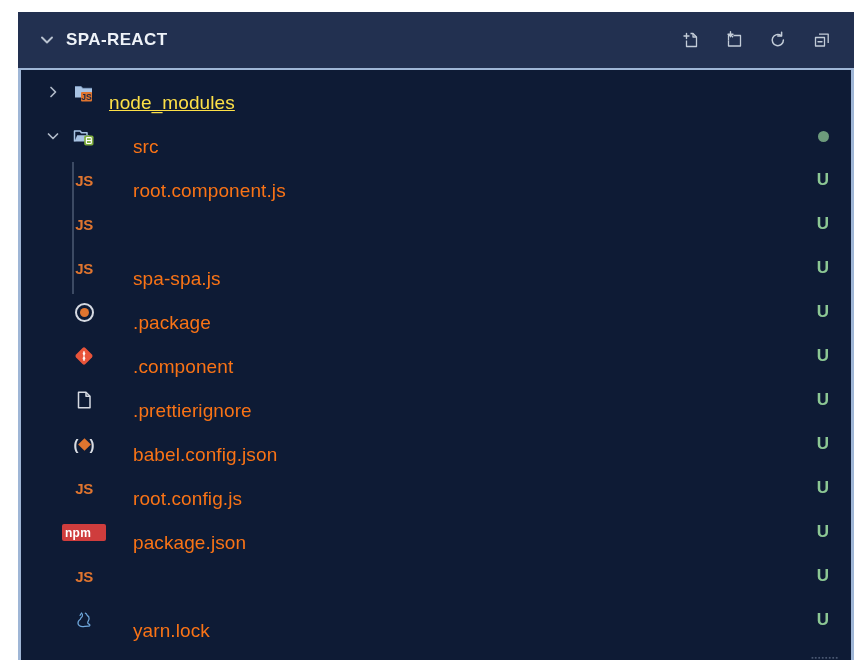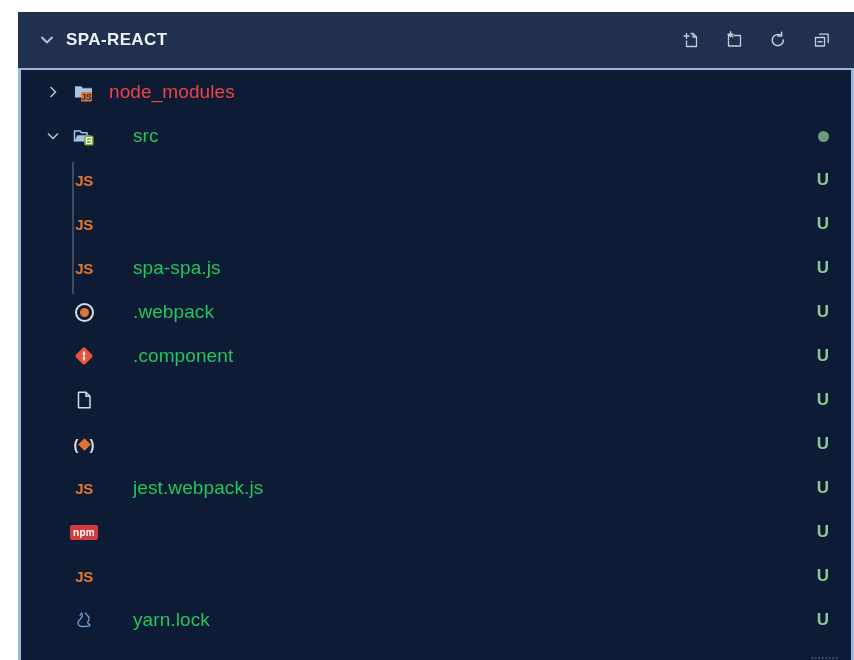--- a/index.html
+++ b/index.html
@@ -82,21 +82,21 @@
     border-right: 3px solid #9fb6d6;
     border-bottom: 3px solid #9fb6d6;
     box-sizing: border-box;
     overflow: hidden;
   }
 
   .row {
     position: relative;
     height: 44px;
     display: flex;
-    align-items: center;
+    align-items: flex-end;
     box-sizing: border-box;
     cursor: pointer;
   }
   .twisty {
     width: 28px;
     height: 44px;
     display: flex;
     align-items: center;
     justify-content: center;
     color: #b0bac8;
@@ -111,22 +111,22 @@
     align-items: center;
     justify-content: center;
     flex: 0 0 auto;
   }
   .label {
     font-size: 19px;
     white-space: nowrap;
     margin-left: 8px;
     letter-spacing: 0.1px;
   }
-  .label.green   { color: #22c55e; margin-left: 32px; }
-  .label.gray    { color: #ef4444; }
+  .label.green   { color: #f97316; margin-left: 32px; }
+  .label.gray    { color: #fde047; text-decoration: underline; }
 
   .status {
     position: absolute;
     right: 22px;
     top: 0;
     height: 44px;
     display: flex;
     align-items: center;
     font-size: 17px;
     font-weight: bold;
@@ -156,25 +156,25 @@
     font-size: 15px;
     font-weight: bold;
     color: #e0752f;
     font-family: "Liberation Sans", sans-serif;
     letter-spacing: -0.5px;
   }
 
   .npm-badge {
     background: #cf3d3d;
     color: #ffffff;
-    font-size: 10px;
+    font-size: 12px;
     font-weight: bold;
     font-family: "Liberation Sans", sans-serif;
     line-height: 1;
-    padding: 3px 3px 2px 3px;
+    padding: 3px 15px 2px 3px;
     border-radius: 2px;
     letter-spacing: 0.3px;
   }
 
   .brace-icon {
     display: flex;
     align-items: center;
     color: #d9dde4;
     font-size: 15px;
     font-weight: bold;
@@ -305,20 +305,21 @@
       <span class="label green">src</span>
       <span class="status">
         <span class="status-dot"></span>
       </span>
     </div>
 
     <div class="row depth1">
       <span class="icon-cell">
         <span class="js-badge">JS</span>
       </span>
+      <span class="label green">root.component.js</span>
       <span class="status">U</span>
     </div>
 
     <div class="row depth1">
       <span class="icon-cell">
         <span class="js-badge">JS</span>
       </span>
       <span class="status">U</span>
     </div>
 
@@ -330,21 +331,21 @@
       <span class="status">U</span>
     </div>
 
     <div class="row depth0">
       <span class="twisty spacer"></span>
       <span class="icon-cell">
         <span class="eslint-icon">
             <i></i>
           </span>
       </span>
-      <span class="label green">.webpack</span>
+      <span class="label green">.package</span>
       <span class="status">U</span>
     </div>
 
     <div class="row depth0">
       <span class="twisty spacer"></span>
       <span class="icon-cell">
         <svg width="22" height="22" viewBox="0 0 22 22" aria-hidden="true">
           <rect x="4.4" y="4.4" width="13.2" height="13.2" rx="2" transform="rotate(45 11 11)" fill="#e8543a"></rect>
           <path d="M11 6.6 V15.4" stroke="#ffffff" stroke-width="1.3" stroke-linecap="round" opacity="0.85"></path>
           <circle cx="11" cy="8.6" r="1.3" fill="#ffffff" opacity="0.9"></circle>
@@ -356,49 +357,52 @@
     </div>
 
     <div class="row depth0">
       <span class="twisty spacer"></span>
       <span class="icon-cell">
         <svg width="22" height="22" viewBox="0 0 22 22" fill="none" aria-hidden="true">
           <path d="M5.5 3.2 H13 L17 7.2 V18.8 H5.5 z" stroke="#d6dae2" stroke-width="1.5" stroke-linejoin="round"></path>
           <path d="M13 3.2 V7.2 H17" stroke="#d6dae2" stroke-width="1.5" stroke-linejoin="round"></path>
         </svg>
       </span>
+      <span class="label green">.prettierignore</span>
       <span class="status">U</span>
     </div>
 
     <div class="row depth0">
       <span class="twisty spacer"></span>
       <span class="icon-cell">
         <span class="brace-icon">
           <span>(</span>
           <span class="brace-dot"></span>
           <span>)</span>
         </span>
       </span>
+      <span class="label green">babel.config.json</span>
       <span class="status">U</span>
     </div>
 
     <div class="row depth0">
       <span class="twisty spacer"></span>
       <span class="icon-cell">
         <span class="js-badge">JS</span>
       </span>
-      <span class="label green">jest.webpack.js</span>
+      <span class="label green">root.config.js</span>
       <span class="status">U</span>
     </div>
 
     <div class="row depth0">
       <span class="twisty spacer"></span>
       <span class="icon-cell">
         <span class="npm-badge">npm</span>
       </span>
+      <span class="label green">package.json</span>
       <span class="status">U</span>
     </div>
 
     <div class="row depth0">
       <span class="twisty spacer"></span>
       <span class="icon-cell">
         <span class="js-badge">JS</span>
       </span>
       <span class="status">U</span>
     </div>

